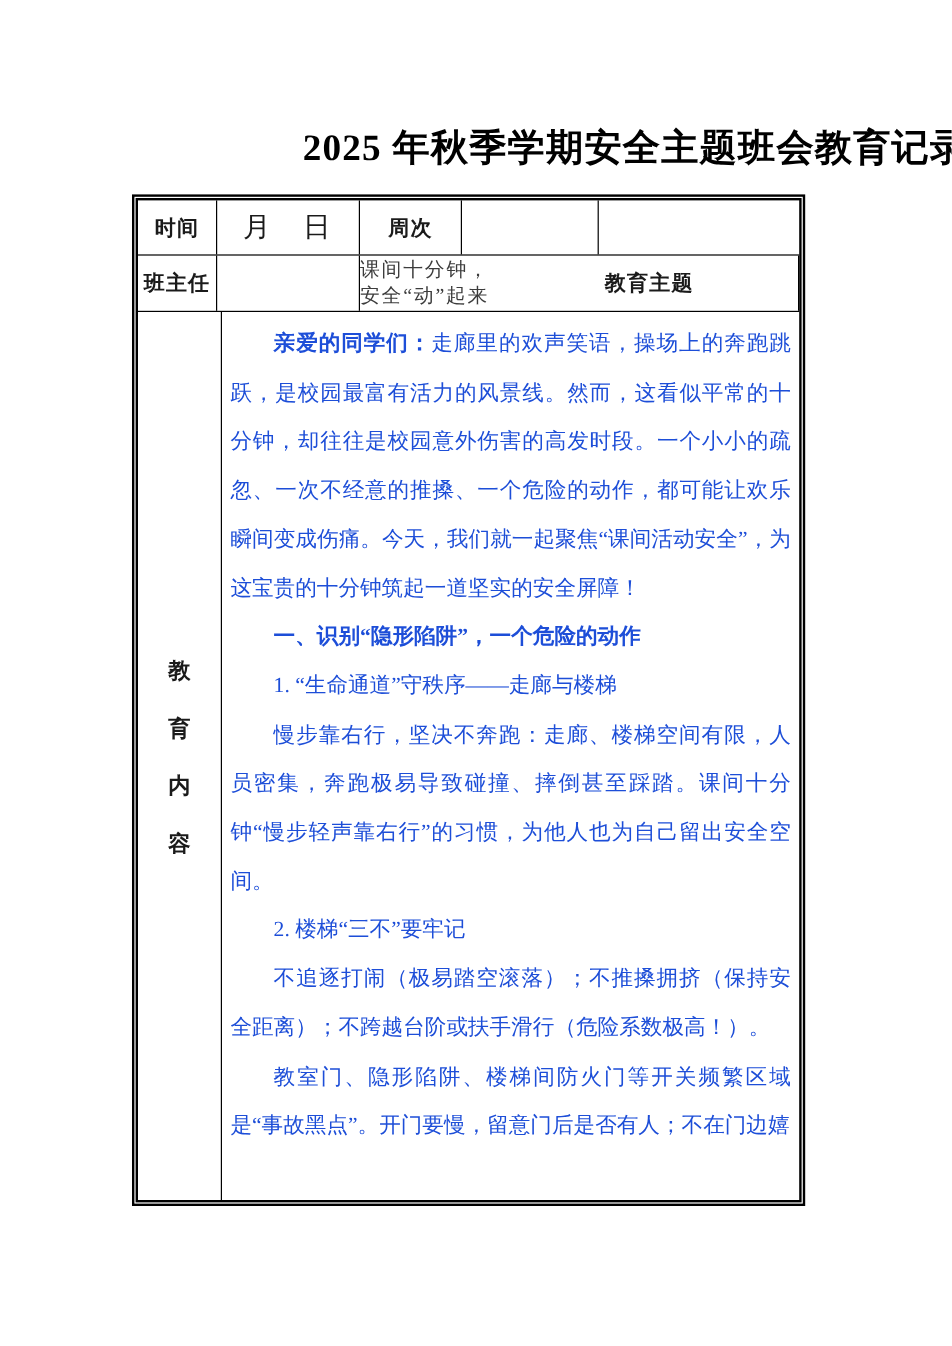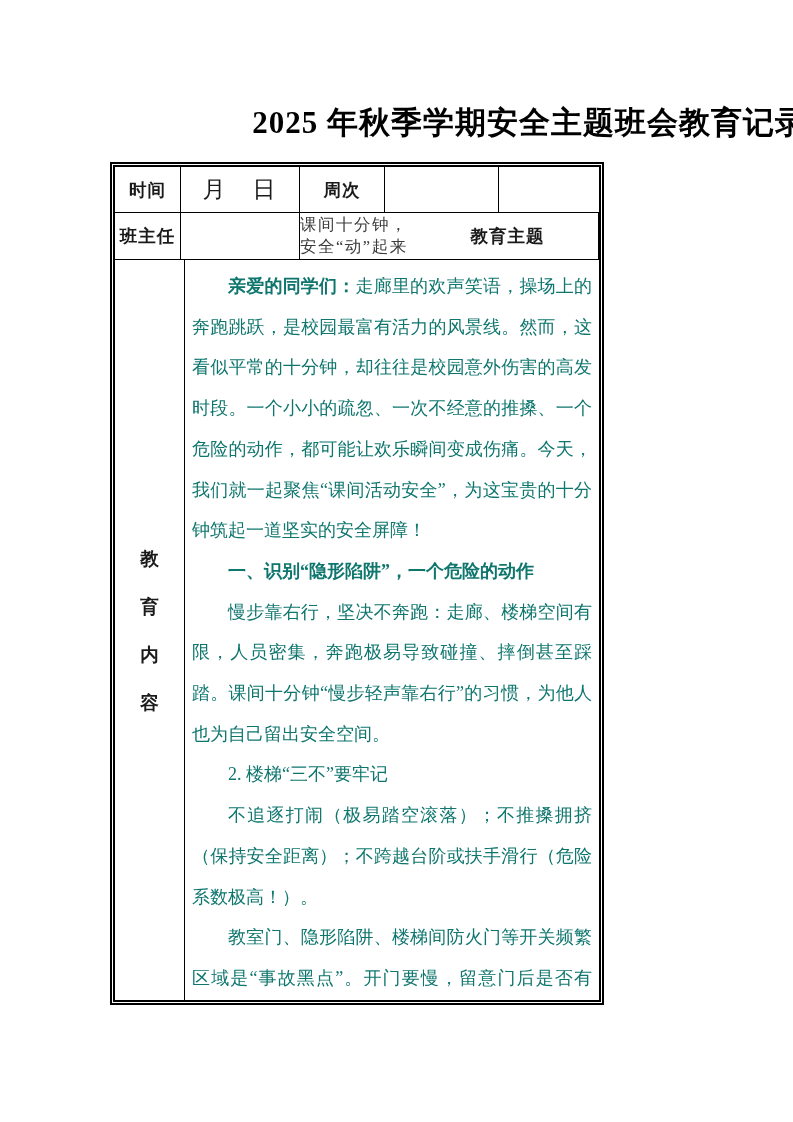--- a/index.html
+++ b/index.html
@@ -24,21 +24,21 @@
     text-align: right;
     font-size: 31px;
     font-weight: bold;
     letter-spacing: 1px;
     color: #000;
   }
   .table-wrap {
     position: absolute;
     top: 162px;
     left: 110px;
-    width: 494px;
+    width: 561px;
     height: 843px;
     box-sizing: border-box;
     border: 5px double #000;
     display: flex;
     flex-direction: column;
     background: #fff;
   }
   .row {
     display: grid;
     border-bottom: 1.5px solid #000;
@@ -75,21 +75,21 @@
     font-size: 18.5px;
     font-weight: 600;
     letter-spacing: 0;
   }
   .content-cell {
     display: block;
     padding: 6px 7px 0 7px;
     font-size: 18px;
     line-height: 40.7px;
     text-align: justify;
-    color: #0f766e;
+    color: #1d4ed8;
   }
   .para {
     margin: 0;
     text-indent: 2em;
   }
   .para.heading { font-weight: bold; }
   .para .lead { font-weight: bold; }
 </style>
 </head>
 <body>
@@ -118,20 +118,21 @@
     <div class="row row3">
       <div class="cell vlabel">
           <span>教</span>
           <span>育</span>
           <span>内</span>
           <span>容</span>
         </div>
       <div class="cell content-cell last">
           <p class="para body"><span class="lead">亲爱的同学们：</span>走廊里的欢声笑语，操场上的奔跑跳跃，是校园最富有活力的风景线。然而，这看似平常的十分钟，却往往是校园意外伤害的高发时段。一个小小的疏忽、一次不经意的推搡、一个危险的动作，都可能让欢乐瞬间变成伤痛。今天，我们就一起聚焦“课间活动安全”，为这宝贵的十分钟筑起一道坚实的安全屏障！</p>
           <p class="para heading">一、识别“隐形陷阱”，一个危险的动作</p>
+          <p class="para body">1. “生命通道”守秩序——走廊与楼梯</p>
           <p class="para body">慢步靠右行，坚决不奔跑：走廊、楼梯空间有限，人员密集，奔跑极易导致碰撞、摔倒甚至踩踏。课间十分钟“慢步轻声靠右行”的习惯，为他人也为自己留出安全空间。</p>
           <p class="para body">2. 楼梯“三不”要牢记</p>
           <p class="para body">不追逐打闹（极易踏空滚落）；不推搡拥挤（保持安全距离）；不跨越台阶或扶手滑行（危险系数极高！）。</p>
           <p class="para body">教室门、隐形陷阱、楼梯间防火门等开关频繁区域是“事故黑点”。开门要慢，留意门后是否有人；不在门边嬉</p>
         </div>
     </div>
 
   </div>
 </div>
 

